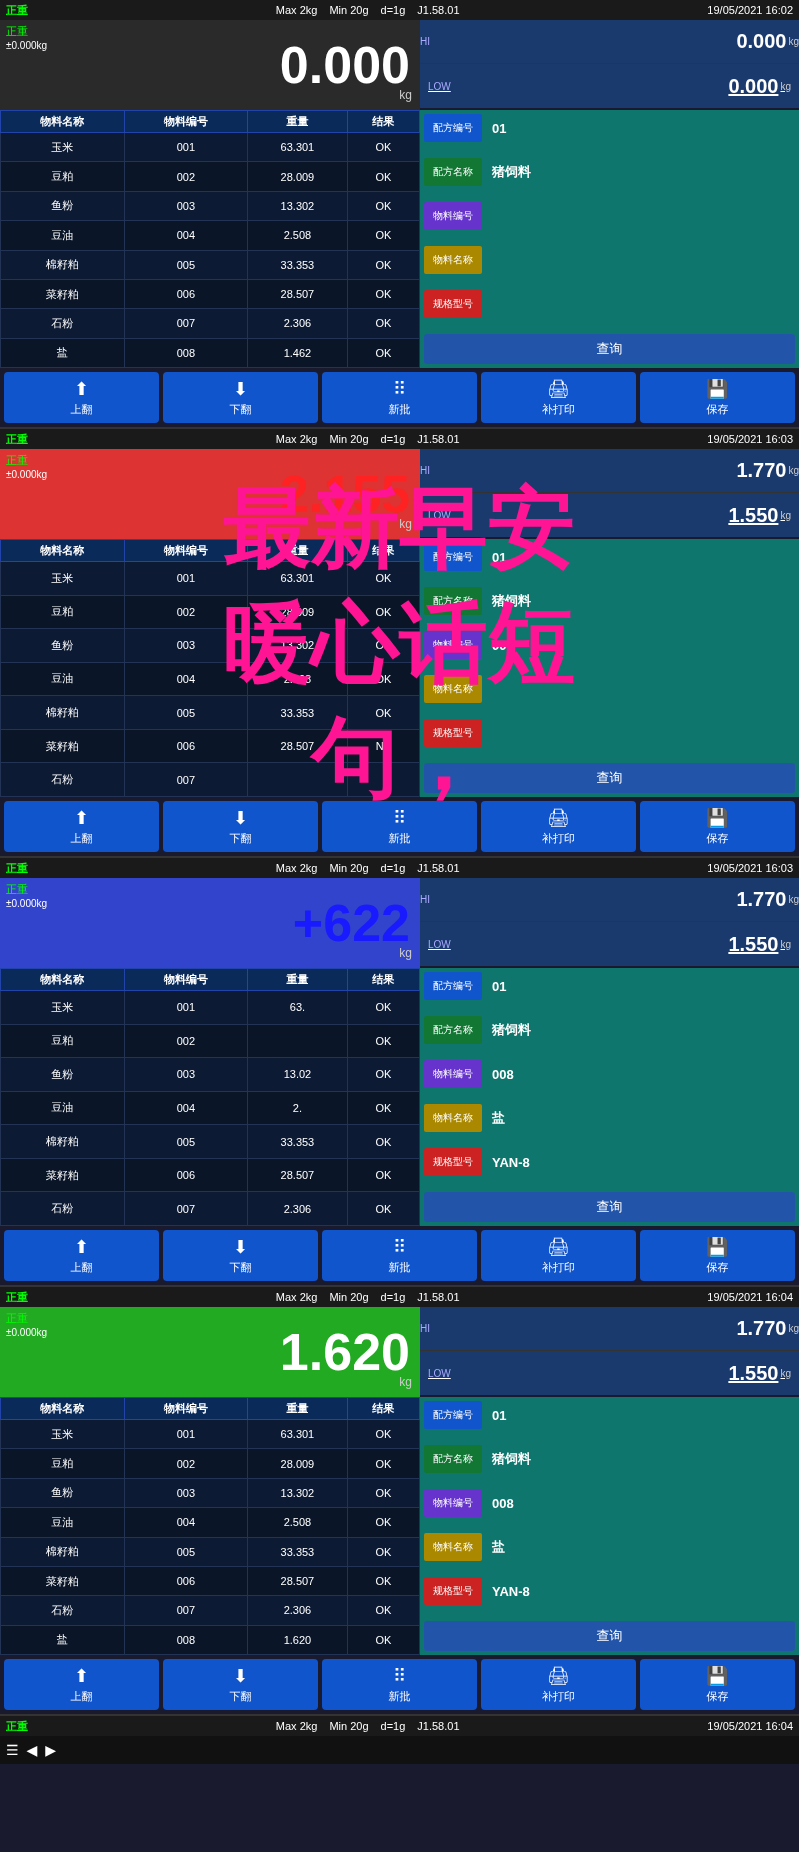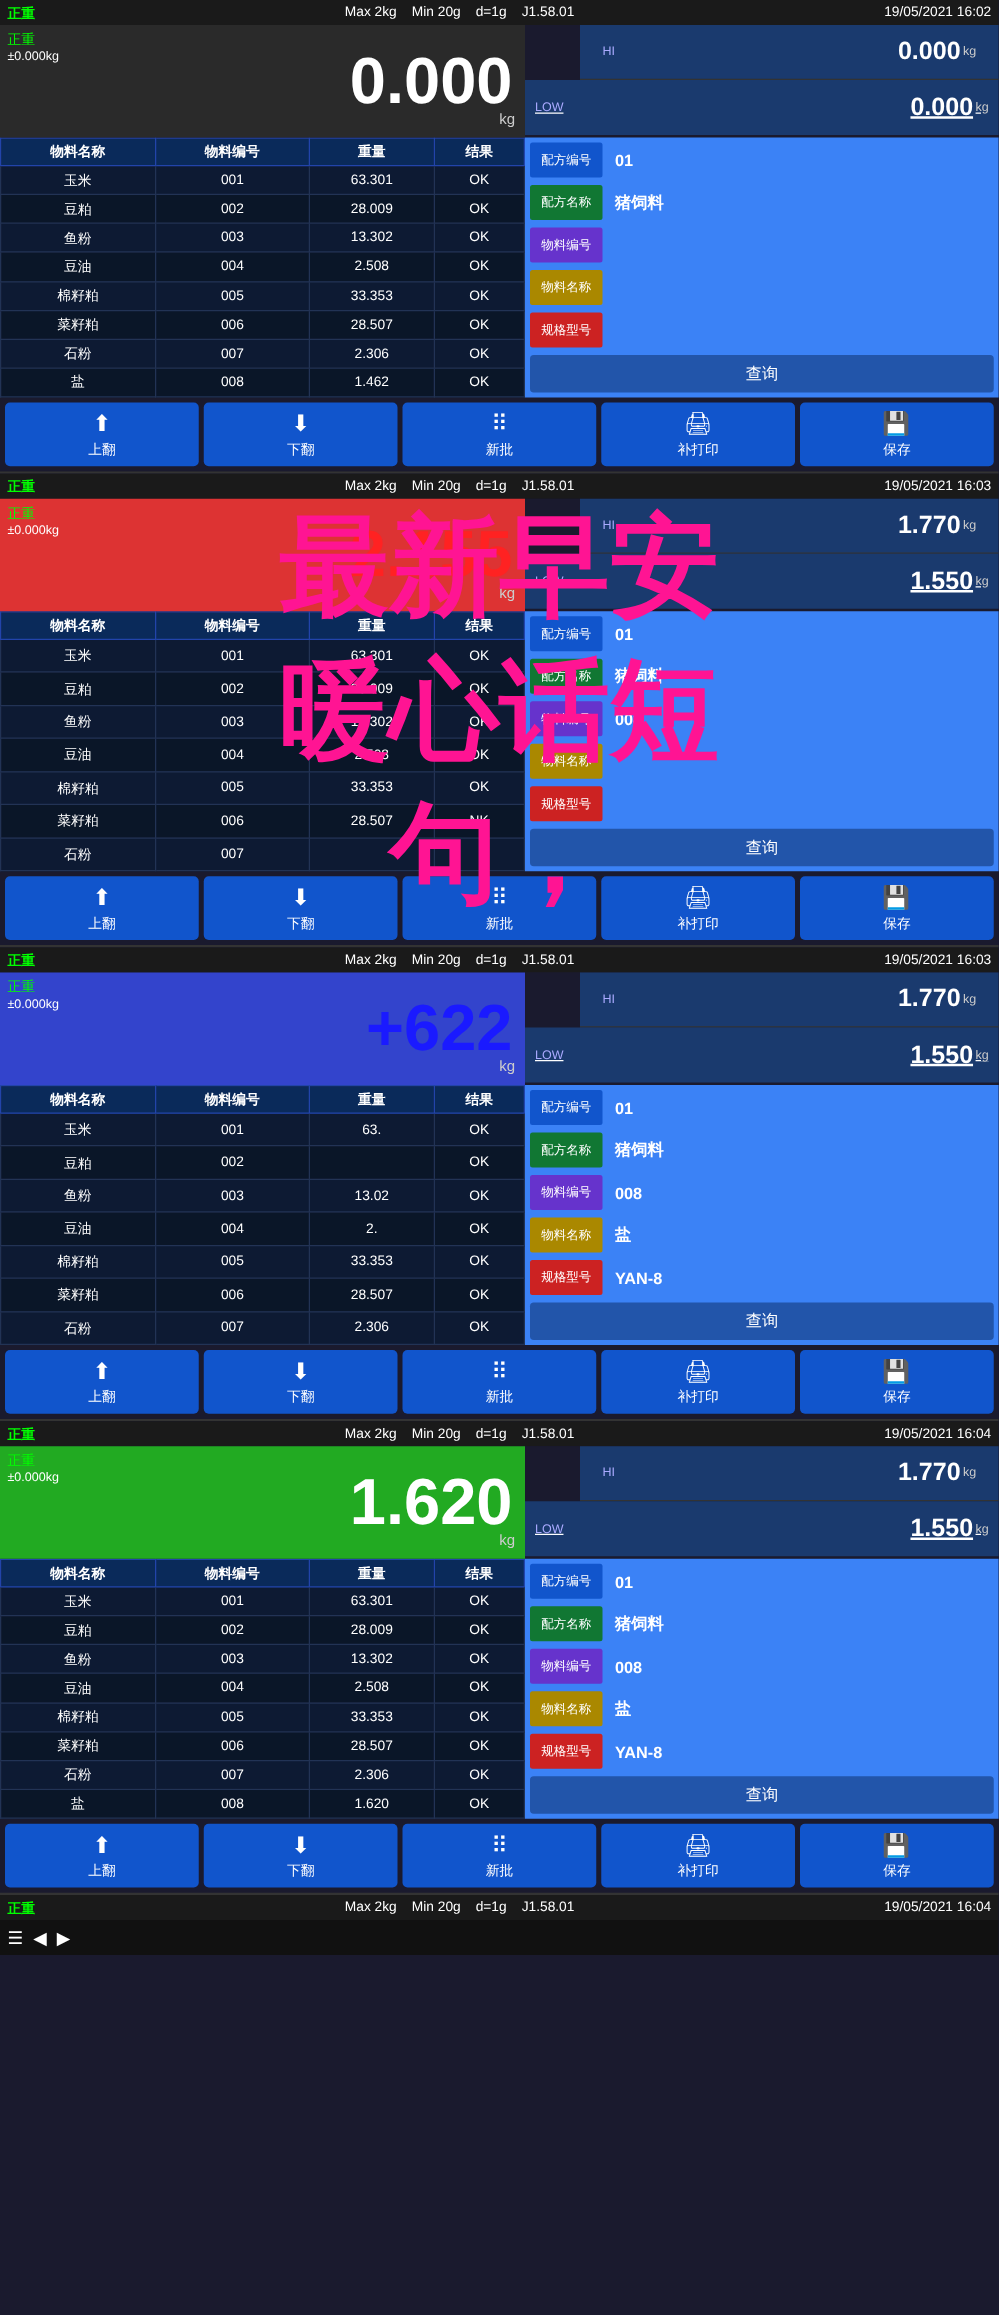--- a/index.html
+++ b/index.html
@@ -91,24 +91,23 @@
       flex: 1;
       display: flex;
       flex-direction: column;
       background: #1a1a2e;
     }
     .hi-display {
       background: #1a3a6e;
       color: #fff;
       display: flex;
       align-items: center;
-      padding: 2px 18px;
+      padding: 2px 0;
       height: 44px;
       border-bottom: 1px solid #333;
-      margin-left: 44px;
     }
     .hi-label {
       color: #aaaaff;
       font-size: 10px;
       margin-right: 8px;
       width: 25px;
     }
     .hi-value {
       font-size: 20px;
       font-weight: bold;
@@ -167,22 +166,22 @@
       background: #0d1a33;
     }
     .data-table tr:nth-child(even) td { background: #0a1628; }
 
     
     .info-panel {
       flex: 1;
       display: flex;
       flex-direction: column;
       padding: 4px;
-      gap: 6px;
-      background: #3b82f6;
+      gap: 16px;
+      background: #0f766e;
     }
     .info-row {
       display: flex;
       align-items: stretch;
       gap: 4px;
       min-height: 28px;
     }
     .info-label {
       width: 58px;
       padding: 3px 4px;

